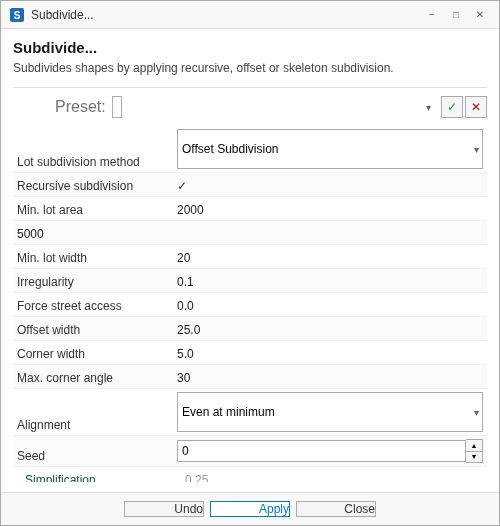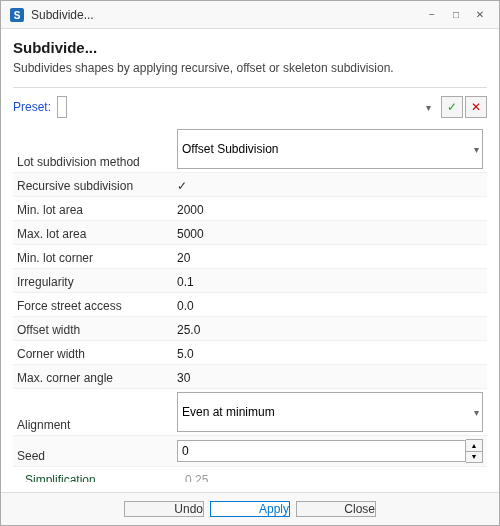--- a/index.html
+++ b/index.html
@@ -86,23 +86,24 @@
       border-top: 1px solid #ddd;
       margin-bottom: 8px;
     }
     .preset-row {
       display: flex;
       align-items: center;
       gap: 6px;
       margin-bottom: 8px;
     }
     .preset-label {
-      font-size: 12px;
-      color: #1d4ed8;
+      font-size: 16px;
+      color: #737373;
       white-space: nowrap;
+      margin-left: 42px;
     }
     .preset-select {
       flex: 1;
       height: 22px;
       border: 1px solid #aaa;
       background: white;
       font-size: 12px;
       padding: 0 4px;
       appearance: none;
       -webkit-appearance: none;
@@ -300,25 +301,24 @@
           <div class="param-name">Recursive subdivision</div>
           <div class="param-value">
             <span class="checkmark">✓</span>
           </div>
         </div>
         <div class="param-row">
           <div class="param-name">Min. lot area</div>
           <div class="param-value">2000</div>
         </div>
         <div class="param-row">
-          <div class="param-name">Max. lot area</div>
           <div class="param-value">5000</div>
         </div>
         <div class="param-row">
-          <div class="param-name">Min. lot corner</div>
+          <div class="param-name">Min. lot width</div>
           <div class="param-value">20</div>
         </div>
         <div class="param-row">
           <div class="param-name">Irregularity</div>
           <div class="param-value">0.1</div>
         </div>
         <div class="param-row">
           <div class="param-name">Force street access</div>
           <div class="param-value">0.0</div>
         </div>

